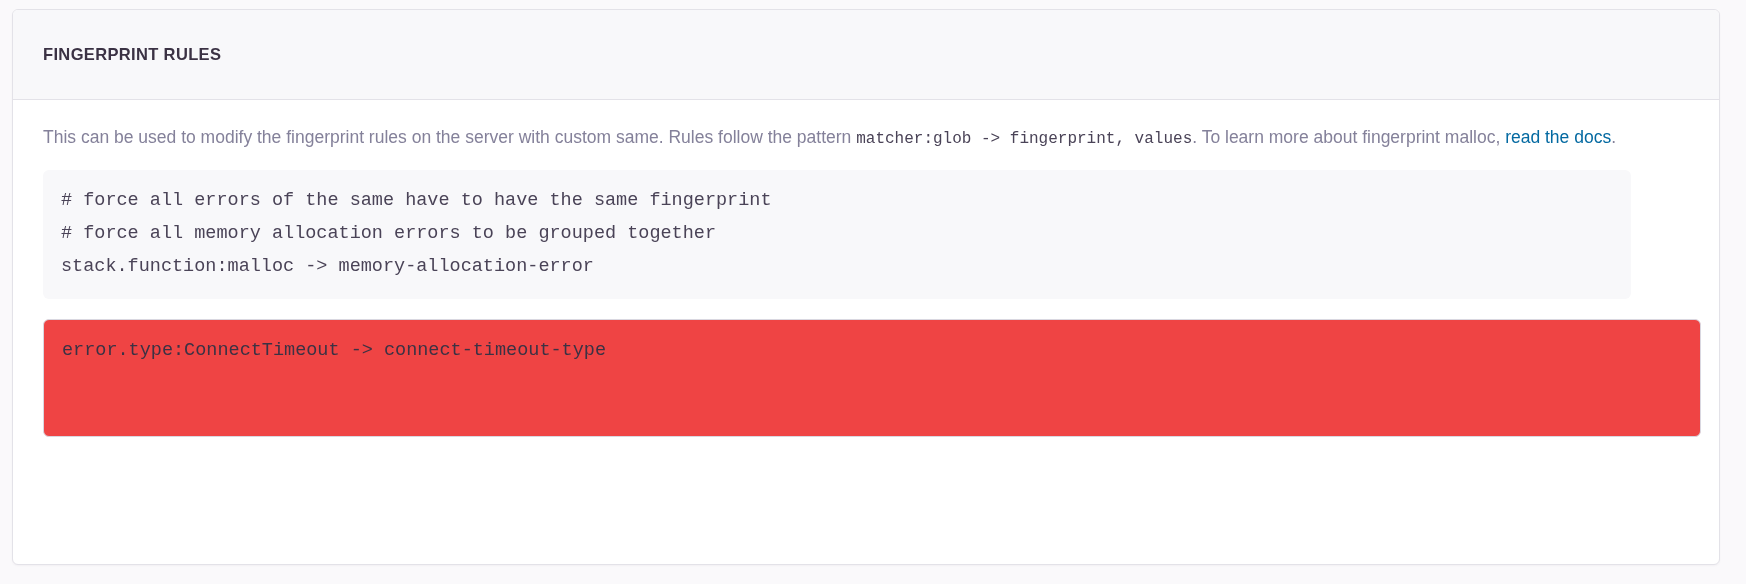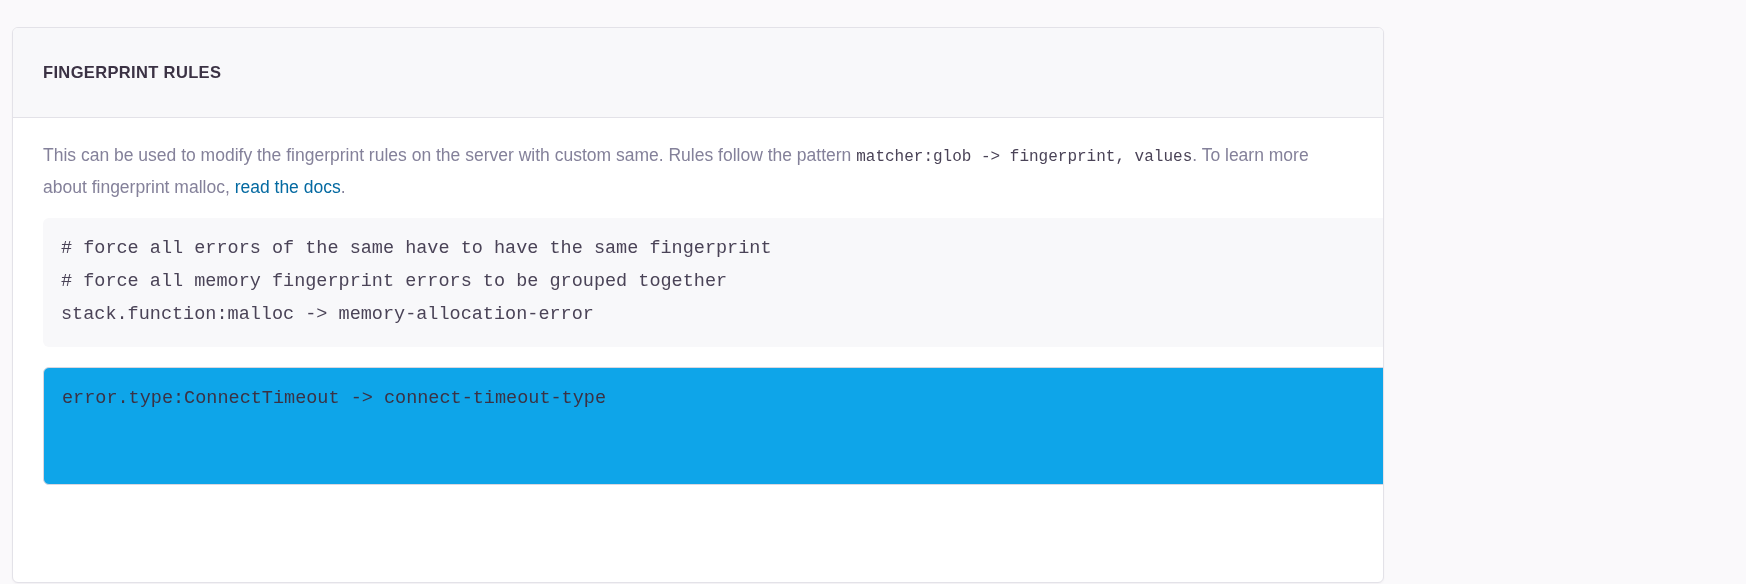--- a/index.html
+++ b/index.html
@@ -11,29 +11,28 @@
     height: 584px;
     background: #faf9fb;
     font-family: "Liberation Sans", sans-serif;
     -webkit-font-smoothing: antialiased;
   }
 
   .panel {
     position: absolute;
     left: 12px;
     top: 9px;
-    width: 1372px;
+    width: 1708px;
     height: 556px;
     box-sizing: border-box;
     background: #ffffff;
     border: 1px solid #e3e2e8;
     border-radius: 6px;
     box-shadow: 0 1px 2px rgba(43, 34, 51, 0.04);
     overflow: hidden;
-    margin-top: 18px;
   }
 
   .panel-header {
     height: 90px;
     box-sizing: border-box;
     background: #f8f8fa;
     border-bottom: 1px solid #e3e2e8;
     display: flex;
     align-items: center;
     padding: 0 30px;
@@ -91,21 +90,21 @@
   }
 
   .rule-input {
     display: block;
     box-sizing: border-box;
     width: 1658px;
     height: 118px;
     padding: 16px 18px;
     border: 1px solid #d9d7e0;
     border-radius: 6px;
-    background: #0ea5e9;
+    background: #ef4444;
     resize: none;
     outline: none;
     font-family: "Liberation Mono", "DejaVu Sans Mono", monospace;
     font-size: 18.5px;
     line-height: 30px;
     color: #3b3244;
     overflow: hidden;
   }
   .rule-input::placeholder {
     color: #b6b3c4;
@@ -121,20 +120,20 @@
   </div>
 
   <div class="panel-body">
 
     <p class="description">
       <span>This can be used to modify the fingerprint rules on the server with custom same. Rules follow the pattern </span><code>matcher:glob -&gt; fingerprint, values</code><span>. To learn more about fingerprint malloc, </span><a href="#">read the docs</a><span>.</span>
     </p>
 
     <div class="code-sample">
       <div class="code-line"># force all errors of the same have to have the same fingerprint</div>
-      <div class="code-line"># force all memory fingerprint errors to be grouped together</div>
+      <div class="code-line"># force all memory allocation errors to be grouped together</div>
       <div class="code-line">stack.function:malloc -&gt; memory-allocation-error</div>
     </div>
 
     <textarea class="rule-input" placeholder="error.type:DatabaseUnavailable -&gt; system-down" style="">error.type:ConnectTimeout -&gt; connect-timeout-type</textarea>
 
   </div>
 </div>
 
 </body></html>

